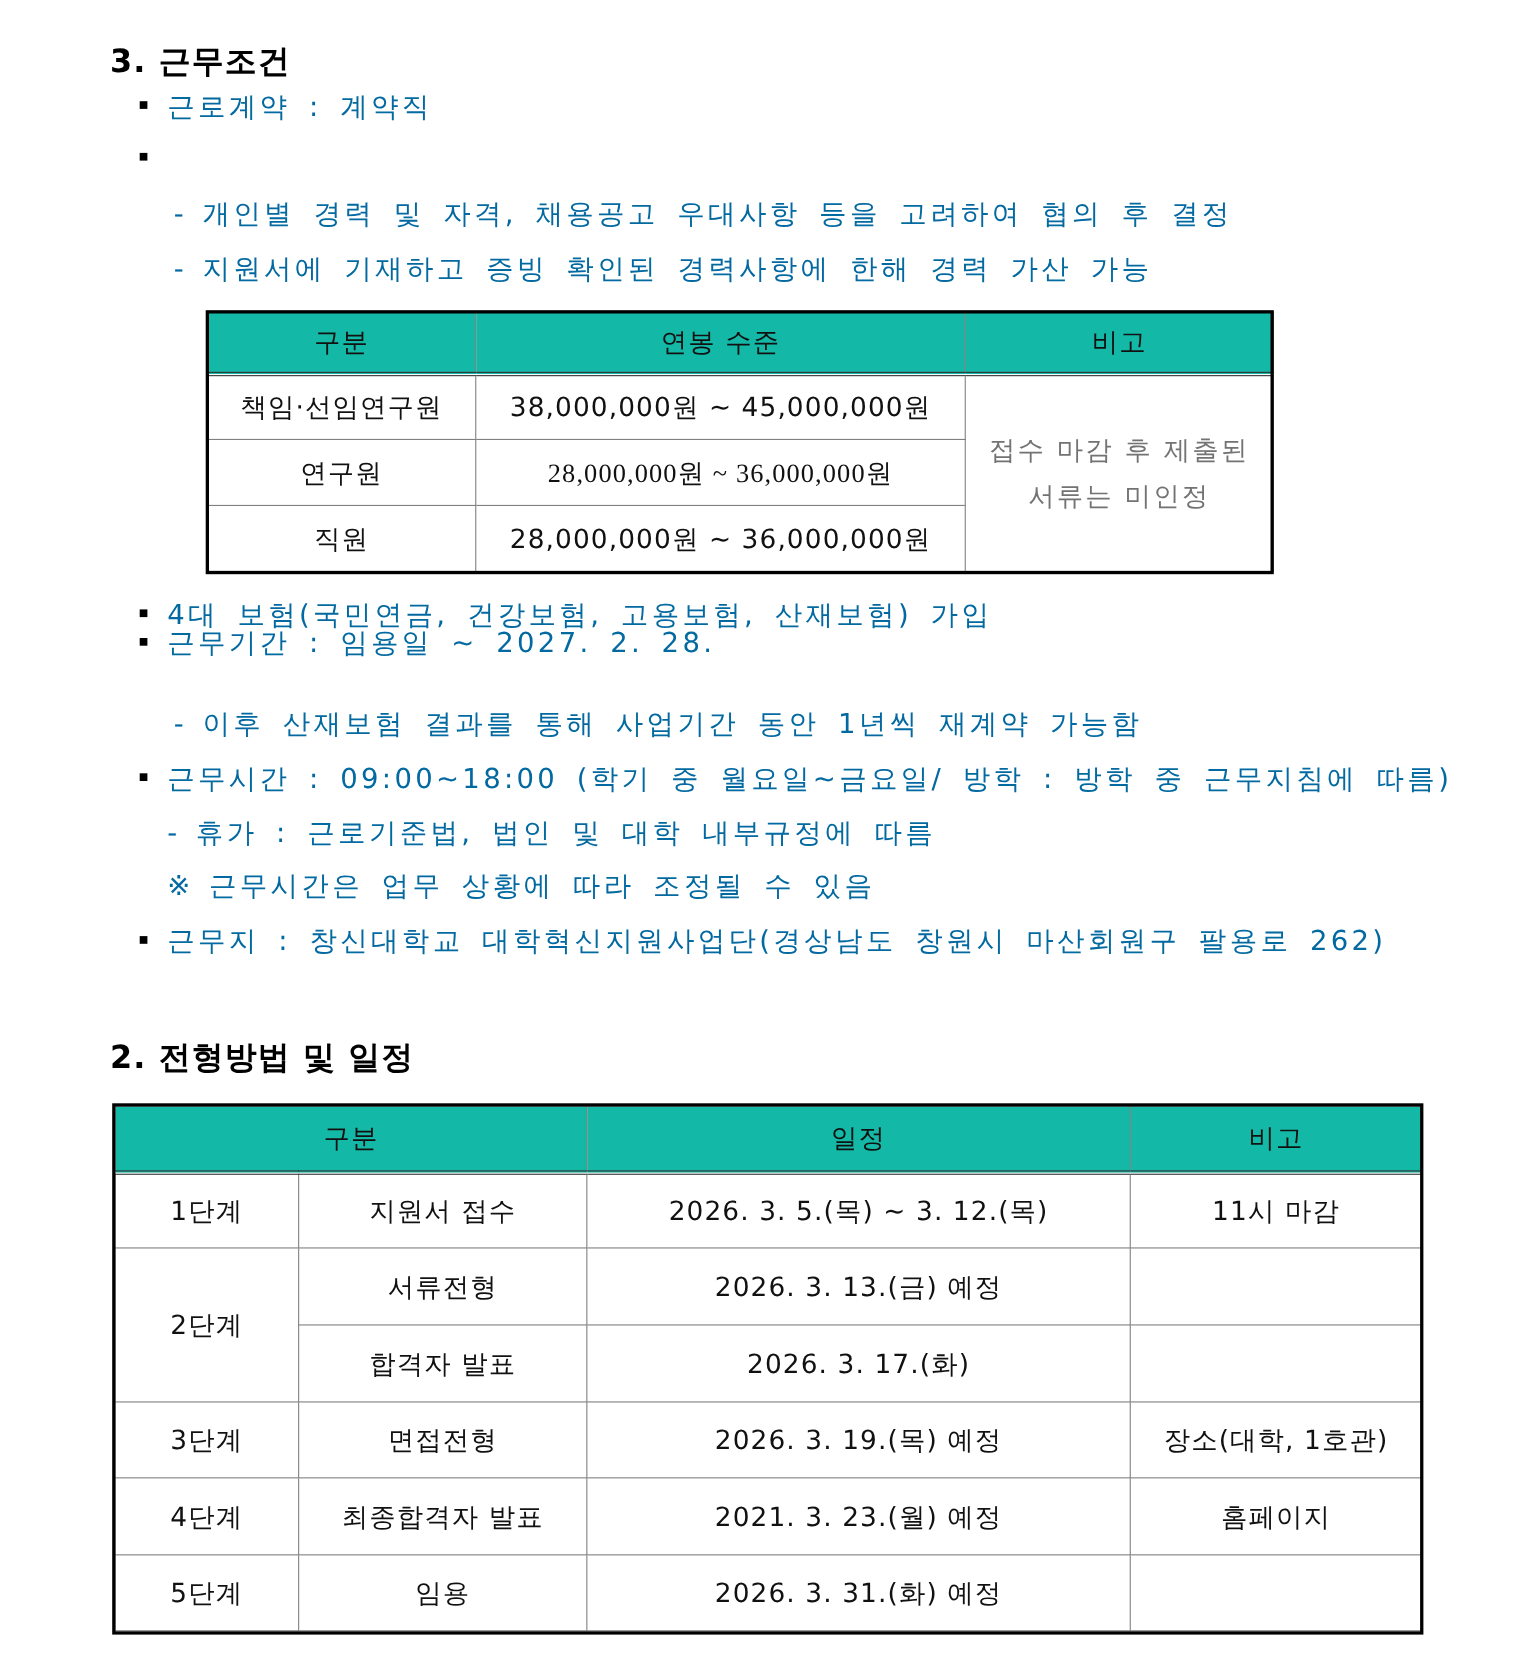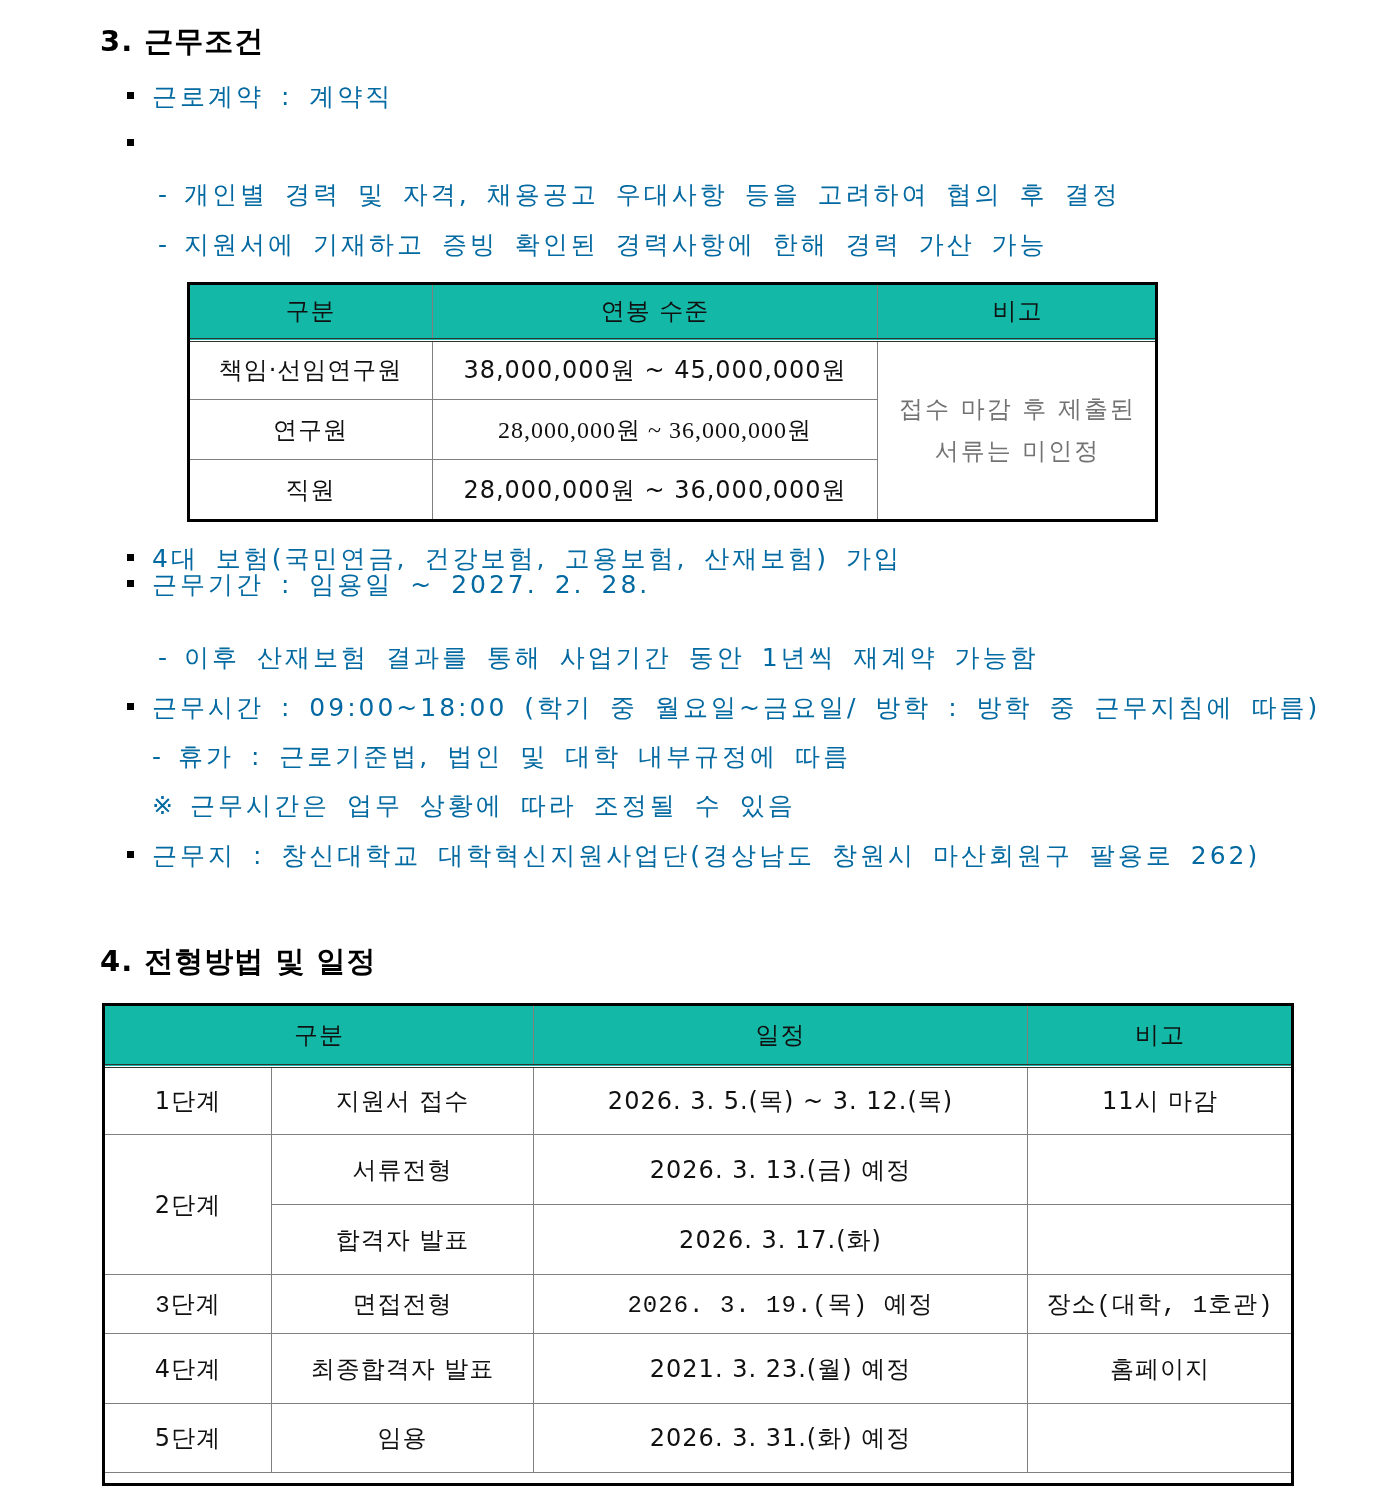--- a/index.html
+++ b/index.html
@@ -82,21 +82,21 @@
     }
     .red-note {
       color: #737373;
       line-height: 42px;
       letter-spacing: 2px;
     }
   </style>
 </head>
 <body>
 
-<div class="section-title" style="top:22px;">3. 근무조건</div>
+<div class="section-title" style="top:36px;">3. 근무조건</div>
 
 <div class="line" style="left:127px; top:80px;">
   <span class="bullet-mark"></span><span>근로계약 : 계약직</span>
 </div>
 <div class="line" style="left:127px; top:129px;">
   <span class="bullet-mark"></span>
 </div>
 <div class="line" style="left:158px; top:178px;">
   <span class="dash">-</span><span>개인별 경력 및 자격, 채용공고 우대사항 등을 고려하여 협의 후 결정</span>
 </div>
@@ -153,21 +153,21 @@
 <div class="line" style="left:152px; top:740px;">
   <span class="dash">-</span><span>휴가 : 근로기준법, 법인 및 대학 내부규정에 따름</span>
 </div>
 <div class="line" style="left:152px; top:789px;">
   <span class="note-mark">※</span><span>근무시간은 업무 상황에 따라 조정될 수 있음</span>
 </div>
 <div class="line" style="left:127px; top:839px;">
   <span class="bullet-mark"></span><span>근무지 : 창신대학교 대학혁신지원사업단(경상남도 창원시 마산회원구 팔용로 262)</span>
 </div>
 
-<div class="section-title" style="top:942px;">4. 전형방법 및 일정</div>
+<div class="section-title" style="top:942px;">2. 전형방법 및 일정</div>
 
 <table class="grid" style="left:104px; top:1005px; width:1188px;">
   <colgroup>
     <col style="width:167px;">
     <col style="width:262px;">
     <col style="width:494px;">
     <col style="width:265px;">
   </colgroup>
   <thead>
     <tr style="height:60px;">
@@ -187,21 +187,21 @@
       <td rowspan="2">2단계</td>
       <td>서류전형</td>
       <td>2026. 3. 13.(금) 예정</td>
       <td></td>
     </tr>
     <tr style="height:70px;">
       <td>합격자 발표</td>
       <td>2026. 3. 17.(화)</td>
       <td></td>
     </tr>
-    <tr style="height:59px;font-family:Liberation Mono, monospace;">
+    <tr style="height:69px;">
       <td>3단계</td>
       <td>면접전형</td>
       <td>2026. 3. 19.(목) 예정</td>
       <td>장소(대학, 1호관)</td>
     </tr>
     <tr style="height:70px;">
       <td>4단계</td>
       <td>최종합격자 발표</td>
       <td>2021. 3. 23.(월) 예정</td>
       <td>홈페이지</td>

